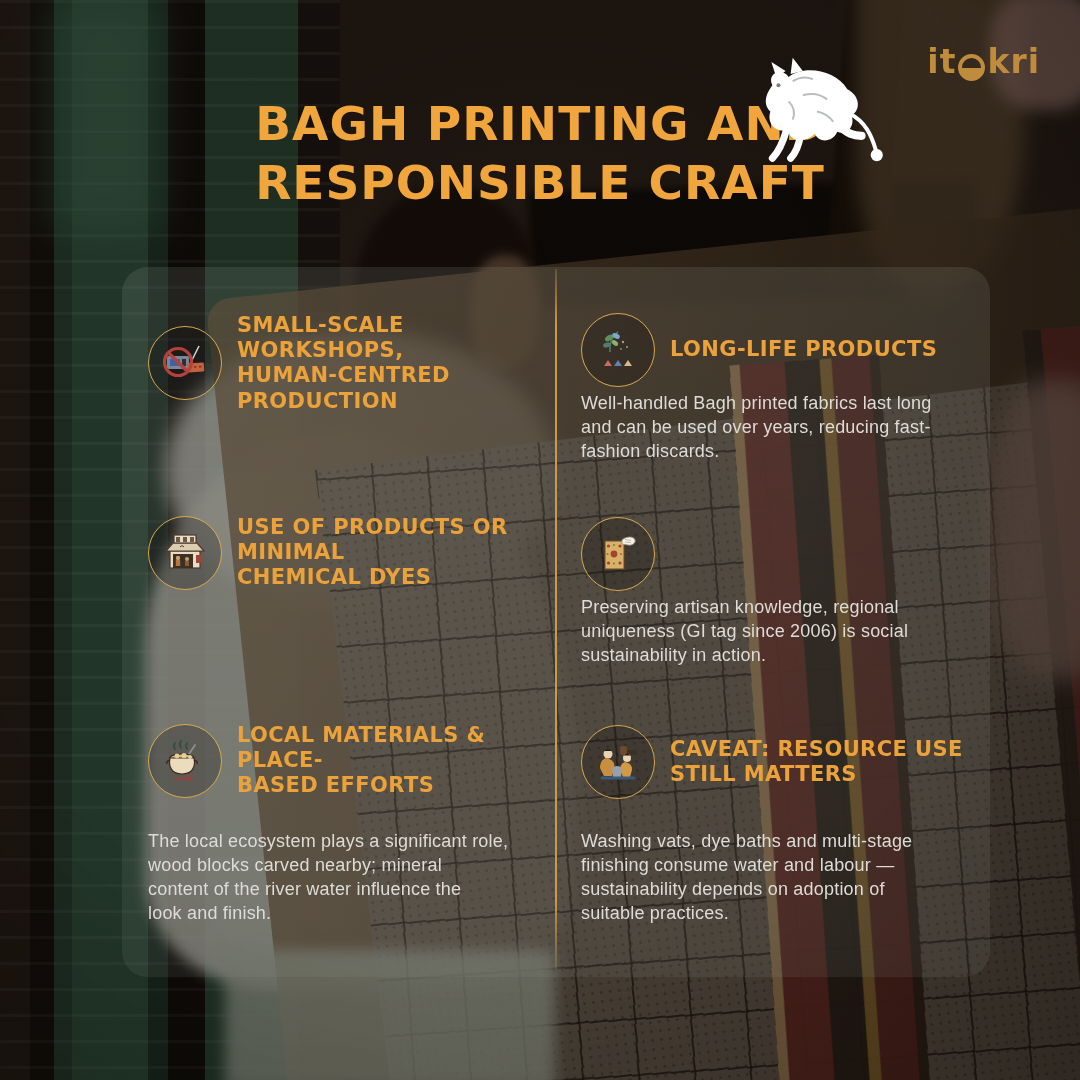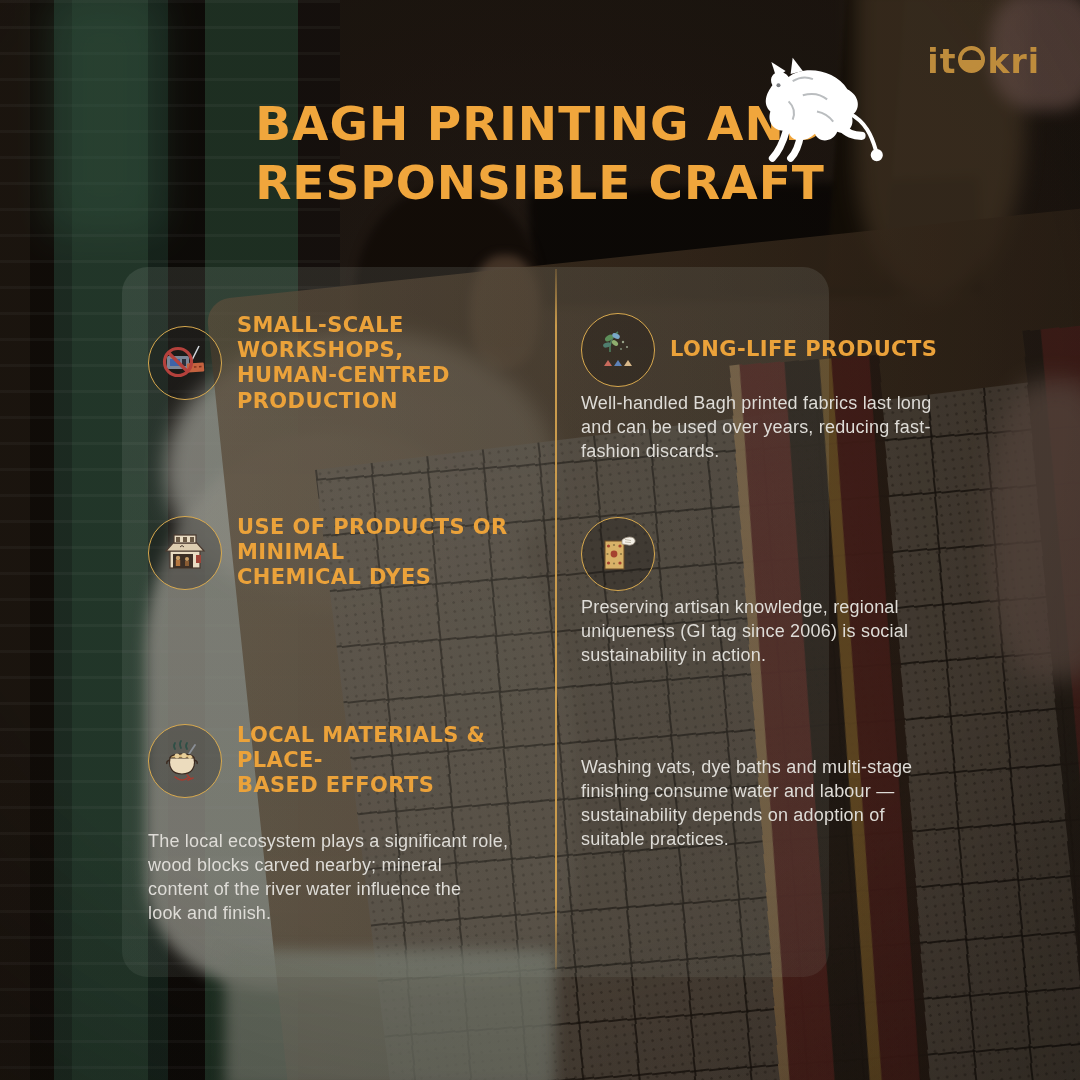--- a/index.html
+++ b/index.html
@@ -50,25 +50,25 @@
   .bg-vignette{inset:0;background:
       linear-gradient(rgba(12,8,5,.30),rgba(12,8,5,.30)),
       radial-gradient(140% 140% at 45% 35%,transparent 38%,rgba(6,4,2,.6) 100%);}
 
   
   .title{left:0;right:0;top:94px;text-align:center;z-index:4;
     color:#F0A63C;font-weight:800;font-size:47px;line-height:1.26;letter-spacing:1px;
     white-space:pre-line;font-family:"DejaVu Sans",sans-serif;}
   .tiger{left:742px;top:50px;width:152px;height:118px;z-index:5;}
   .logo{top:42px;right:40px;z-index:6;color:#BE8C3C;font-weight:bold;font-size:33px;
-    letter-spacing:1px;display:flex;align-items:flex-start;font-family:"DejaVu Sans",sans-serif;}
+    letter-spacing:1px;display:flex;align-items:flex-end;font-family:"DejaVu Sans",sans-serif;}
   .logo .o{display:inline-block;width:19px;height:19px;border:4px solid #BE8C3C;border-radius:50%;
     background:linear-gradient(180deg,transparent 52%,#BE8C3C 52%);margin:4px 2px 0 2px;}
 
-  .panel{left:122px;top:267px;width:707px;height:710px;border-radius:26px;z-index:3;
+  .panel{left:122px;top:267px;width:868px;height:710px;border-radius:26px;z-index:3;
     background:linear-gradient(180deg,rgba(173,183,173,.14),rgba(150,160,150,.11));}
   .divider{position:absolute;left:433px;top:2px;bottom:8px;width:2px;
     background:linear-gradient(180deg,rgba(201,154,76,.25),#C99A4C 8%,#C99A4C 90%,rgba(201,154,76,.2));}
 
   .card{position:absolute;width:406px;}
   .card-head{display:flex;gap:15px;align-items:center;min-height:74px;}
   .icon-circle{flex:none;width:72px;height:72px;border-radius:50%;border:1.5px solid #D8A94E;
     display:flex;align-items:center;justify-content:center;background:rgba(10,8,6,.25);}
   .icon-circle svg{width:48px;height:48px;}
   .card-title{color:#EBA23A;font-weight:bold;font-size:21px;line-height:1.2;letter-spacing:.4px;
@@ -249,20 +249,38 @@
         <div class="card-title">LOCAL MATERIALS &amp; PLACE-
 BASED EFFORTS</div>
       </div>
       <div class="card-body">The local ecosystem plays a significant role,
 wood blocks carved nearby; mineral
 content of the river water influence the
 look and finish.</div>
     </div>
 
     <div class="card pos-r3 row3">
+      <div class="card-head">
+        <div class="icon-circle">
+          <svg viewBox="0 0 48 48">
+            <rect x="26" y="8" width="7" height="9" rx="2" fill="#6b4a30"></rect>
+            <rect x="33" y="12" width="10" height="5" rx="1" fill="#3a3026"></rect>
+            <circle cx="14" cy="16" r="4.5" fill="#e8d5b5"></circle>
+              <path d="M10,13 a5,5 0 0 1 8,0 Z" fill="#241a12"></path>
+            <path d="M12,20 q-6,2 -6,10 l4,8 h8 l2,-8 q2,-8 -8,-10 Z" fill="#c98f3e"></path>
+            <circle cx="33" cy="20" r="4" fill="#e8d5b5"></circle>
+              <path d="M29.5,17.5 a4.5,4.5 0 0 1 7,0 Z" fill="#241a12"></path>
+            <path d="M31,24 q-5,2 -5,8 l3,7 h7 l2,-7 q1,-6 -7,-8 Z" fill="#d39a45"></path>
+            <path d="M18,30 q5,-4 10,0 l-1,9 h-8 Z" fill="#9aa0a8"></path>
+            <path d="M8,40 h32" stroke="#3a5a7c" stroke-width="3" stroke-linecap="round"></path>
+          </svg>
+        </div>
+        <div class="card-title">CAVEAT: RESOURCE USE
+STILL MATTERS</div>
+      </div>
       <div class="card-body">Washing vats, dye baths and multi-stage
 finishing consume water and labour —
 sustainability depends on adoption of
 suitable practices.</div>
     </div>
 
   </div>
 </div>
 
 </body></html>

